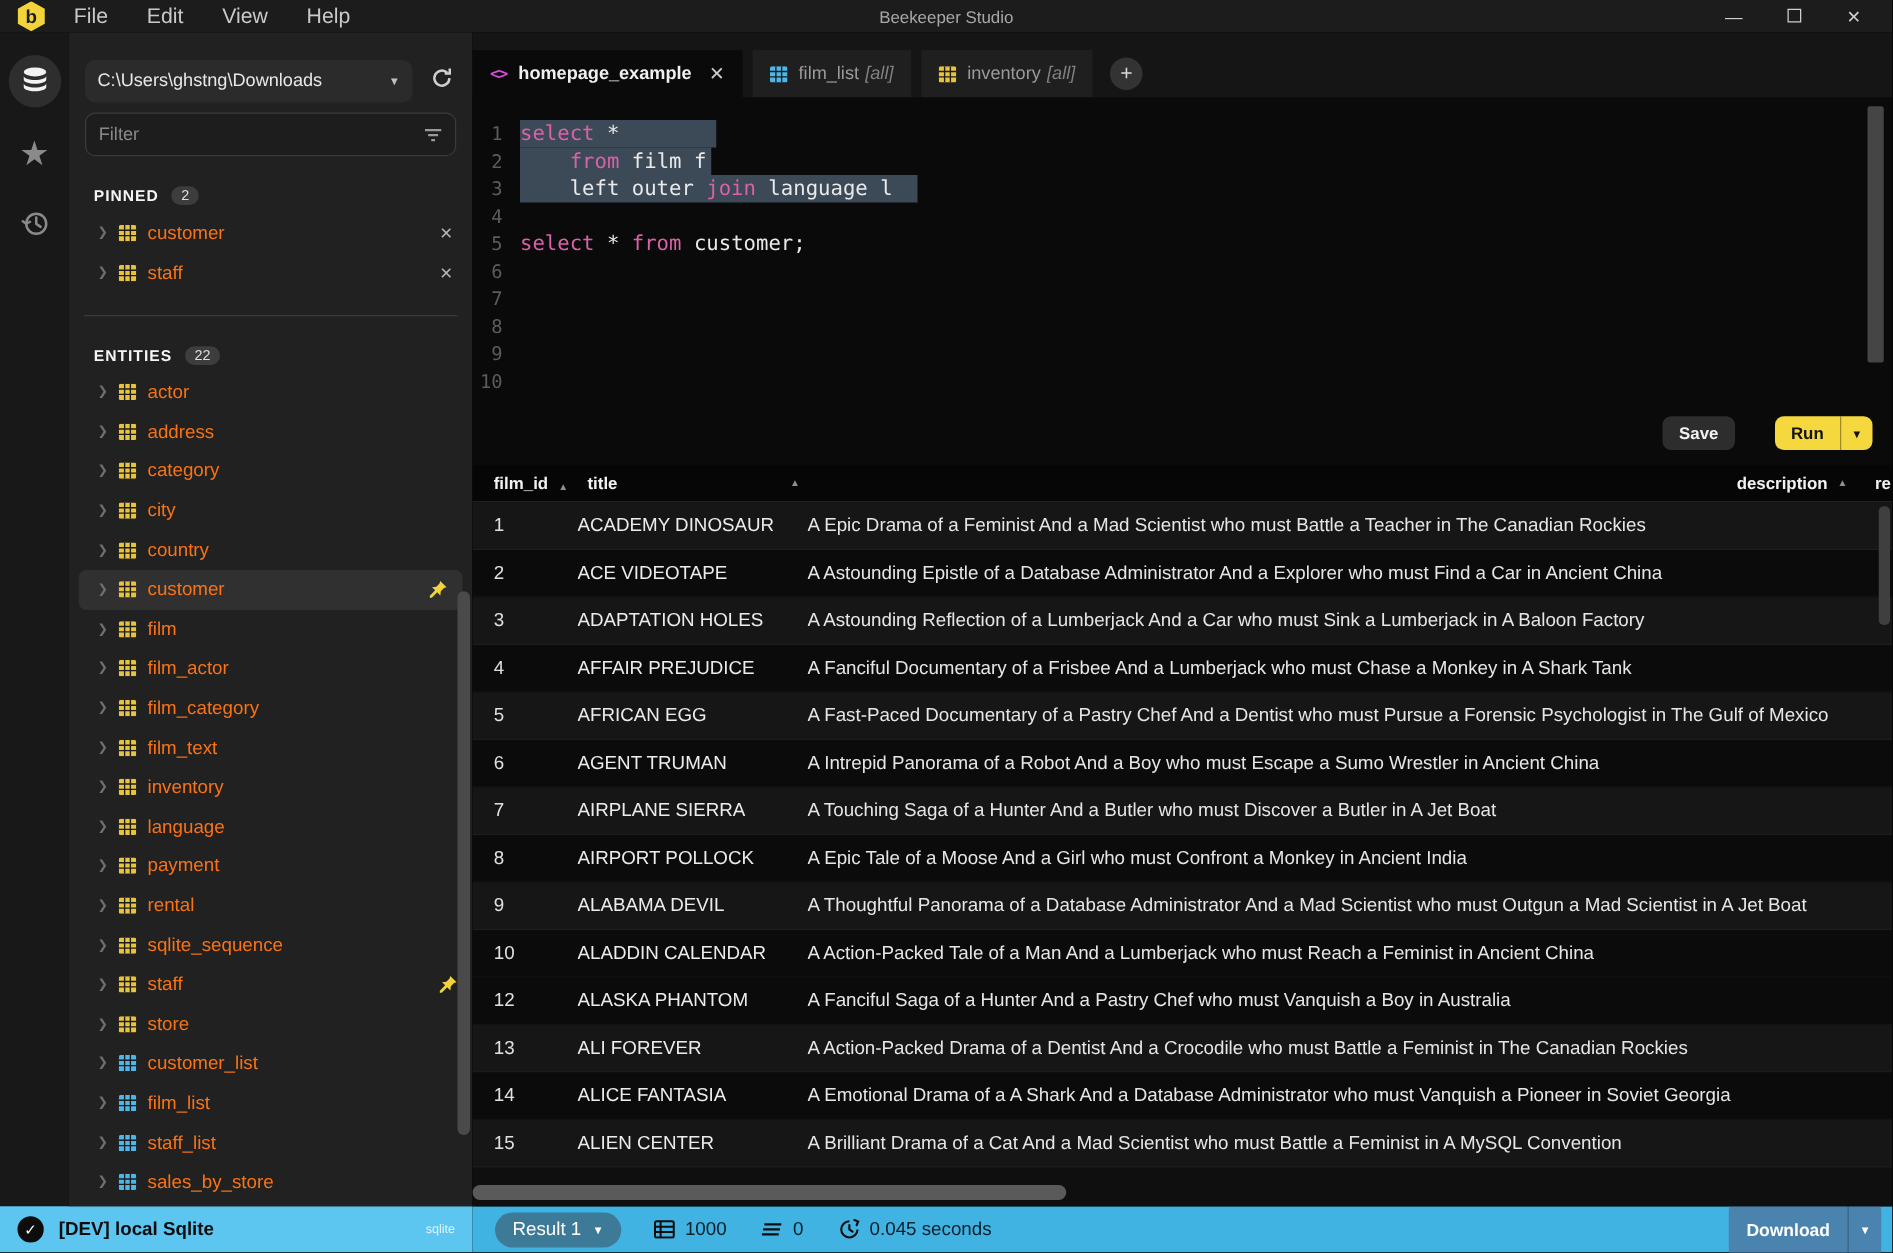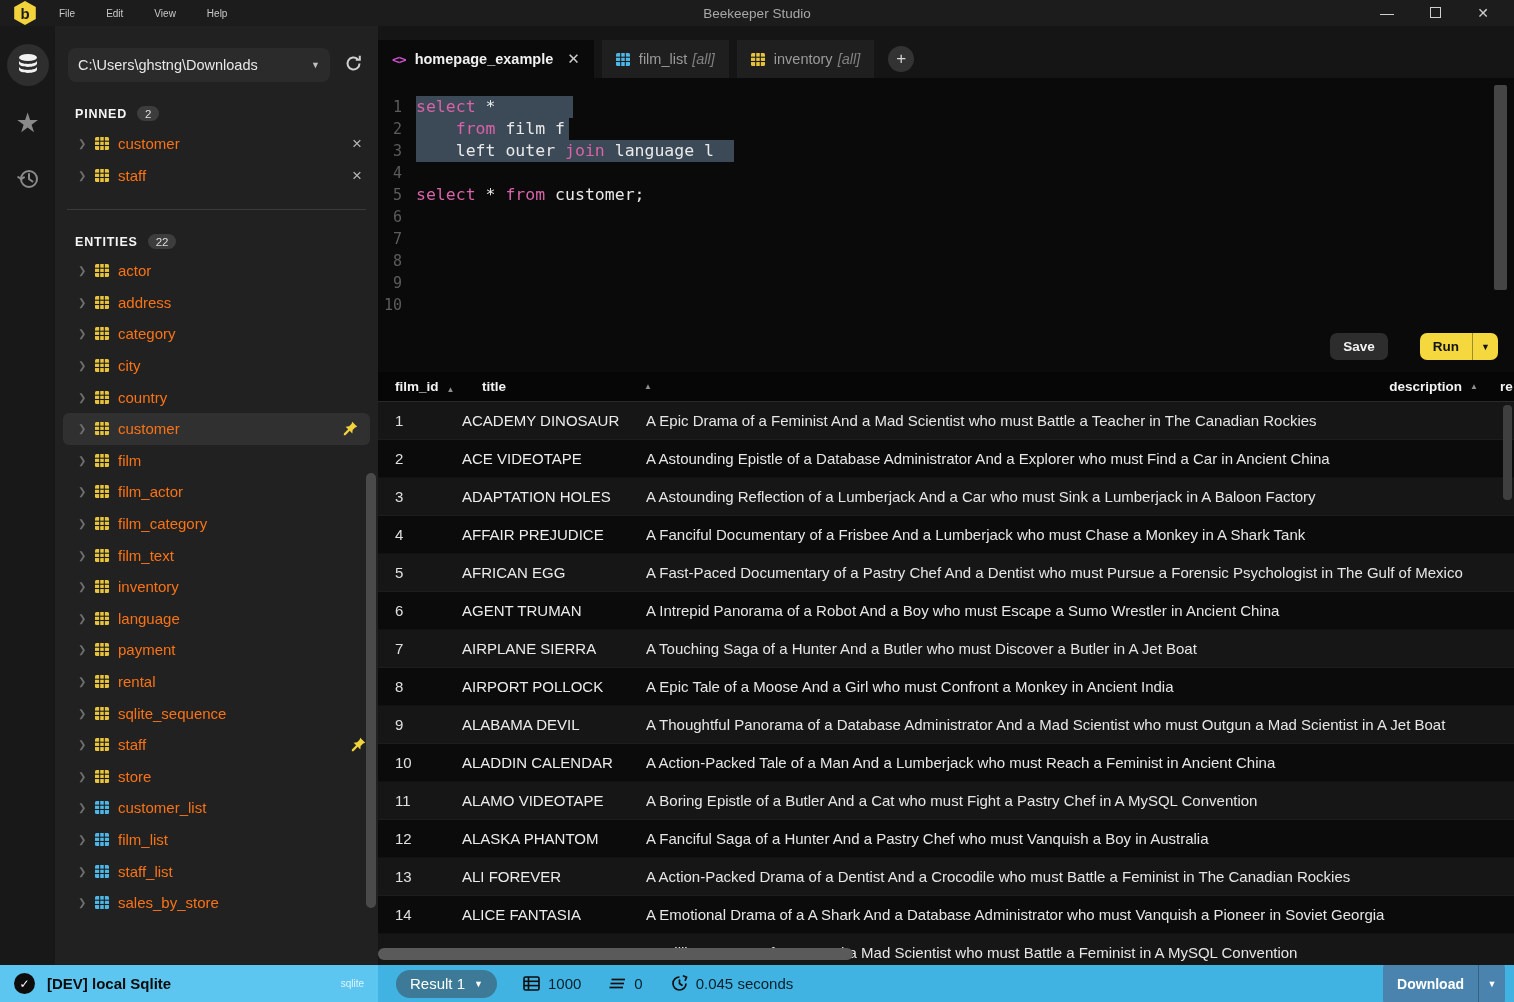--- a/index.html
+++ b/index.html
@@ -6,21 +6,21 @@
   html,body { width:1514px; height:1002px; overflow:hidden; background:#000; }
   body { font-family:"Liberation Sans","DejaVu Sans",sans-serif; -webkit-font-smoothing:antialiased; }
 
   
   .titlebar { position:relative; height:26px; background:#1c1c1c; display:flex; align-items:center; }
   .logo { width:24px; height:24px; margin-left:13px; background:var(--accent_yellow);
           clip-path:polygon(50% 0,95% 25%,95% 75%,50% 100%,5% 75%,5% 25%);
           display:flex; align-items:center; justify-content:center;
           color:#1c1c1c; font-weight:bold; font-size:15px; }
   .menus { display:flex; margin-left:22px; gap:0; }
-  .menu-item { color:#c9c9c9; font-size:10px; padding:0 17px 0 0; margin-right:14px; cursor:default; }
+  .menu-item { color:#c9c9c9; font-size:17px; padding:0 17px 0 0; margin-right:14px; cursor:default; }
   .win-title { position:absolute; left:0; right:0; text-align:center; color:#a8a8a8; font-size:13.5px; pointer-events:none; }
   .win-controls { margin-left:auto; display:flex; align-items:center; gap:30px; padding-right:22px; z-index:2; }
   .win-btn { color:#cfcfcf; font-size:14px; width:18px; text-align:center; }
   .wb-max { display:inline-block; width:11px; height:11px; border:1.5px solid #cfcfcf; }
 
   
   .shell { display:flex; height:939px; }
 
   
   .iconrail { width:55px; background:#181818; display:flex; flex-direction:column; align-items:center; padding-top:18px; gap:24px; }
@@ -77,21 +77,21 @@
   .c-id { color:var(--identifier); }
   .ed-scroll { position:absolute; right:7px; top:7px; width:13px; height:205px; background:#454545; border-radius:2px; }
   .ed-toolbar { position:absolute; right:16px; bottom:12px; display:flex; align-items:center; font-family:"Liberation Sans",sans-serif; }
   .save-btn { height:27px; background:#2d2d2d; border-radius:7px; color:#f2f2f2; font-size:13.5px; font-weight:bold; padding:0 13px; display:flex; align-items:center; margin-right:32px; }
   .run-group { display:flex; height:27px; border-radius:7px; overflow:hidden; background:var(--run_button); }
   .run-main { padding:0 13px; display:flex; align-items:center; color:#141414; font-size:13.5px; font-weight:bold; border-right:1px solid rgba(0,0,0,0.35); }
   .run-caret { width:25px; display:flex; align-items:center; justify-content:center; color:#141414; font-size:9px; }
 
   
   .grid-header { height:30px; background:#060606; border-bottom:1px solid #2a2a2a; display:flex; align-items:center; color:#f2f2f2; font-size:13.5px; font-weight:bold; }
-  .col-id { width:104px; padding-left:17px; flex:none; display:flex; align-items:flex-end; }
+  .col-id { width:92px; padding-left:17px; flex:none; display:flex; align-items:flex-end; }
   .col-title { width:184px; flex:none; display:flex; align-items:center; justify-content:space-between; padding-right:14px; }
   .col-desc { flex:1; display:flex; align-items:center; justify-content:flex-end; padding-right:22px; }
   .col-partial { width:14px; flex:none; overflow:hidden; white-space:nowrap; }
   .sort { color:#8f8f8f; font-size:8px; margin-left:8px; }
   .grid-body { position:relative; height:563px; overflow:hidden; background:#0f0f0f; }
   .t-row { height:38px; display:flex; align-items:center; font-size:15px; border-bottom:1px solid rgba(255,255,255,0.03); }
   .t-row.odd { background:#161616; }
   .t-row.even { background:#0b0b0b; }
   .cell-id { width:84px; padding-left:17px; flex:none; color:#e0e0e0; }
   .cell-title { width:184px; flex:none; color:#ececec; white-space:nowrap; overflow:hidden; }
@@ -160,20 +160,28 @@
         <span class="conn-text">C:\Users\ghstng\Downloads</span>
         <span class="caret">▼</span>
       </div>
       <span class="conn-refresh">
         <svg width="19" height="19" viewBox="0 0 19 19" fill="none" stroke="#d0d0d0" stroke-width="2">
           <path d="M15.5 9.5a6 6 0 1 1-1.8-4.3"></path>
           <path d="M15.8 1.8v4h-4" fill="none"></path>
         </svg>
       </span>
     </div>
+    <div class="filter-row">
+      <input class="filter-input" placeholder="Filter" style="">
+      <svg width="15" height="12" viewBox="0 0 15 12" stroke="#9a9a9a" stroke-width="1.8">
+        <line x1="1" y1="2" x2="14" y2="2"></line>
+          <line x1="3.5" y1="6" x2="11.5" y2="6"></line>
+          <line x1="6" y1="10" x2="9" y2="10"></line>
+      </svg>
+    </div>
 
     <div class="sec-header">
       <span class="sec-label">PINNED</span>
       <span class="badge">2</span>
     </div>
     <div id="pinned-list">
         <div class="tree-item ">
           <span class="chev">❯</span>
           <span class="t-icon">
             <svg width="14" height="13" viewBox="0 0 14 13">
@@ -666,25 +674,20 @@
         </div>
         <div class="t-row odd">
           <span class="cell-id">9</span>
           <span class="cell-title">ALABAMA DEVIL</span>
           <span class="cell-desc">A Thoughtful Panorama of a Database Administrator And a Mad Scientist who must Outgun a Mad Scientist in A Jet Boat</span>
         </div>
         <div class="t-row even">
           <span class="cell-id">10</span>
           <span class="cell-title">ALADDIN CALENDAR</span>
           <span class="cell-desc">A Action-Packed Tale of a Man And a Lumberjack who must Reach a Feminist in Ancient China</span>
-        </div>
-        <div class="t-row odd">
-          <span class="cell-id">11</span>
-          <span class="cell-title">ALAMO VIDEOTAPE</span>
-          <span class="cell-desc">A Boring Epistle of a Butler And a Cat who must Fight a Pastry Chef in A MySQL Convention</span>
         </div>
         <div class="t-row even">
           <span class="cell-id">12</span>
           <span class="cell-title">ALASKA PHANTOM</span>
           <span class="cell-desc">A Fanciful Saga of a Hunter And a Pastry Chef who must Vanquish a Boy in Australia</span>
         </div>
         <div class="t-row odd">
           <span class="cell-id">13</span>
           <span class="cell-title">ALI FOREVER</span>
           <span class="cell-desc">A Action-Packed Drama of a Dentist And a Crocodile who must Battle a Feminist in The Canadian Rockies</span>

